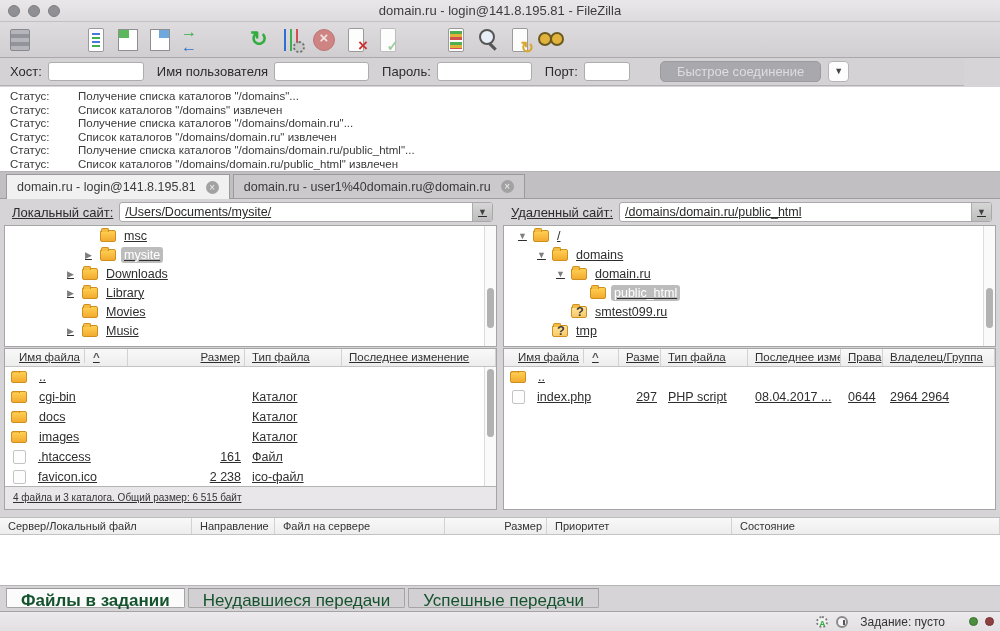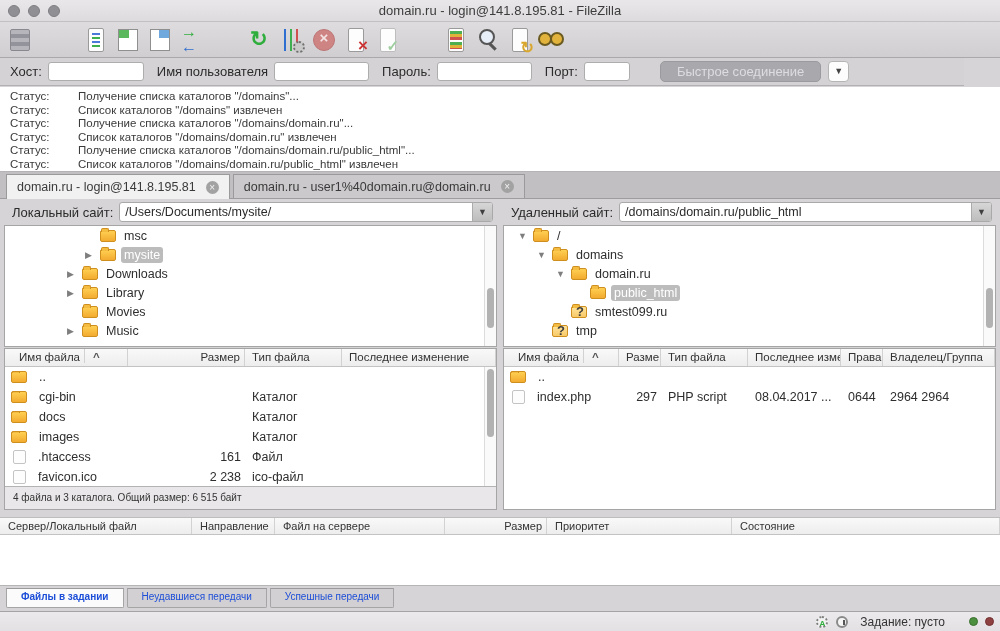--- a/index.html
+++ b/index.html
@@ -70,21 +70,21 @@
   .tabbar { position:absolute; top:172px; left:0; width:1000px; height:27px; background:#c1bfc1;
     border-bottom:1px solid #9e9c9e; display:flex; align-items:flex-end; padding-left:6px; }
   .ttab { height:24px; display:flex; align-items:center; padding:1px 10px; font-size:12.5px; color:#3a3a3a;
     border:1px solid #9a9a9a; border-bottom:none; background:#cbc9cb; margin-right:3px; }
   .ttab.active { background:#f2f1f2; margin-bottom:-1px; height:25px; }
   .tclose { width:13px; height:13px; border-radius:50%; background:#a2a2a2; color:#f2f2f2; font-size:10px;
     line-height:13px; text-align:center; margin-left:10px; }
 
   
   .mainarea { position:absolute; top:199px; left:0; width:1000px; height:311px; display:flex; background:#d6d4d6; }
-  .panel { width:497px; display:flex; flex-direction:column; }
+  .panel { width:497px; display:flex; flex-direction:column;text-decoration:underline; }
   .pdivider { width:6px; }
   .pathrow { height:26px; display:flex; align-items:center; padding:0 4px 0 8px; font-size:13px; color:#2b2b2b; }
   .pathrow label { margin-right:6px; white-space:nowrap; }
   .combo { flex:1; height:20px; background:#fff; border:1px solid #a9a9a9; border-radius:3px; display:flex; overflow:hidden; }
   .combo .cval { flex:1; font-size:12.5px; line-height:18px; padding-left:5px; white-space:nowrap; overflow:hidden; }
   .combo .cbtn { width:20px; background:linear-gradient(#d6d6d6,#bdbdbd); border-left:1px solid #ababab;
     font-size:9px; color:#3f3f3f; text-align:center; line-height:18px; flex:none; }
 
   .treebox { height:122px; background:#fff; border:1px solid #a5a5a5; overflow:hidden; position:relative; }
   .tree-row { height:19px; display:flex; align-items:center; padding-left:calc(8px + var(--lvl)*18px); font-size:12.5px; }
@@ -126,21 +126,21 @@
   .queuearea { position:absolute; top:510px; left:0; width:1000px; height:77px; background:#d6d4d6; }
   .qhead { margin-top:7px; height:18px; background:linear-gradient(#f9f9f9,#ededed);
     border-top:1px solid #bdbdbd; border-bottom:1px solid #c3c3c3; display:grid;
     grid-template-columns:192px 83px 170px 102px 185px 1fr; font-size:11px; color:#333; }
   .qhead span { border-right:1px solid #d2d2d2; padding:2px 4px 0 8px; white-space:nowrap; overflow:hidden; }
   .qbody { height:51px; background:#fff; border-bottom:1px solid #b5b5b5; }
 
   
   .bottomtabs { position:absolute; top:587px; left:0; width:1000px; height:24px; background:#d6d4d6;
     display:flex; align-items:flex-start; padding:1px 0 0 6px; }
-  .btab { height:20px; padding:2px 14px 0; font-size:10px; color:#1d4ed8; background:#d2d0d2;
+  .btab { height:20px; padding:2px 14px 0; font-size:17px; color:#14532d; background:#d2d0d2;
     border:1px solid #a5a5a5; border-top-color:#9a9a9a; margin-right:3px; border-radius:0 0 2px 2px; }
   .btab.active { background:#fbfbfb; font-weight:bold; }
 
   
   .statusbar { position:absolute; top:611px; left:0; width:1000px; height:20px;
     background:linear-gradient(#eceaec,#e2e0e2); border-top:1px solid #a5a3a5;
     display:flex; align-items:center; justify-content:flex-end; font-size:12px; color:#333; }
   .sb-gear { width:12px; height:12px; border:2px dotted #7e7e7e; border-radius:50%; margin-right:8px;
     text-align:center; line-height:11px; font-size:8px; font-weight:bold; color:#2fae3e; background:#f2f2f2; }
   .sb-speed { width:12px; height:12px; border:2px solid #8a8a8a; border-radius:50%; margin-right:12px; background:#f5f5f5; position:relative; }

